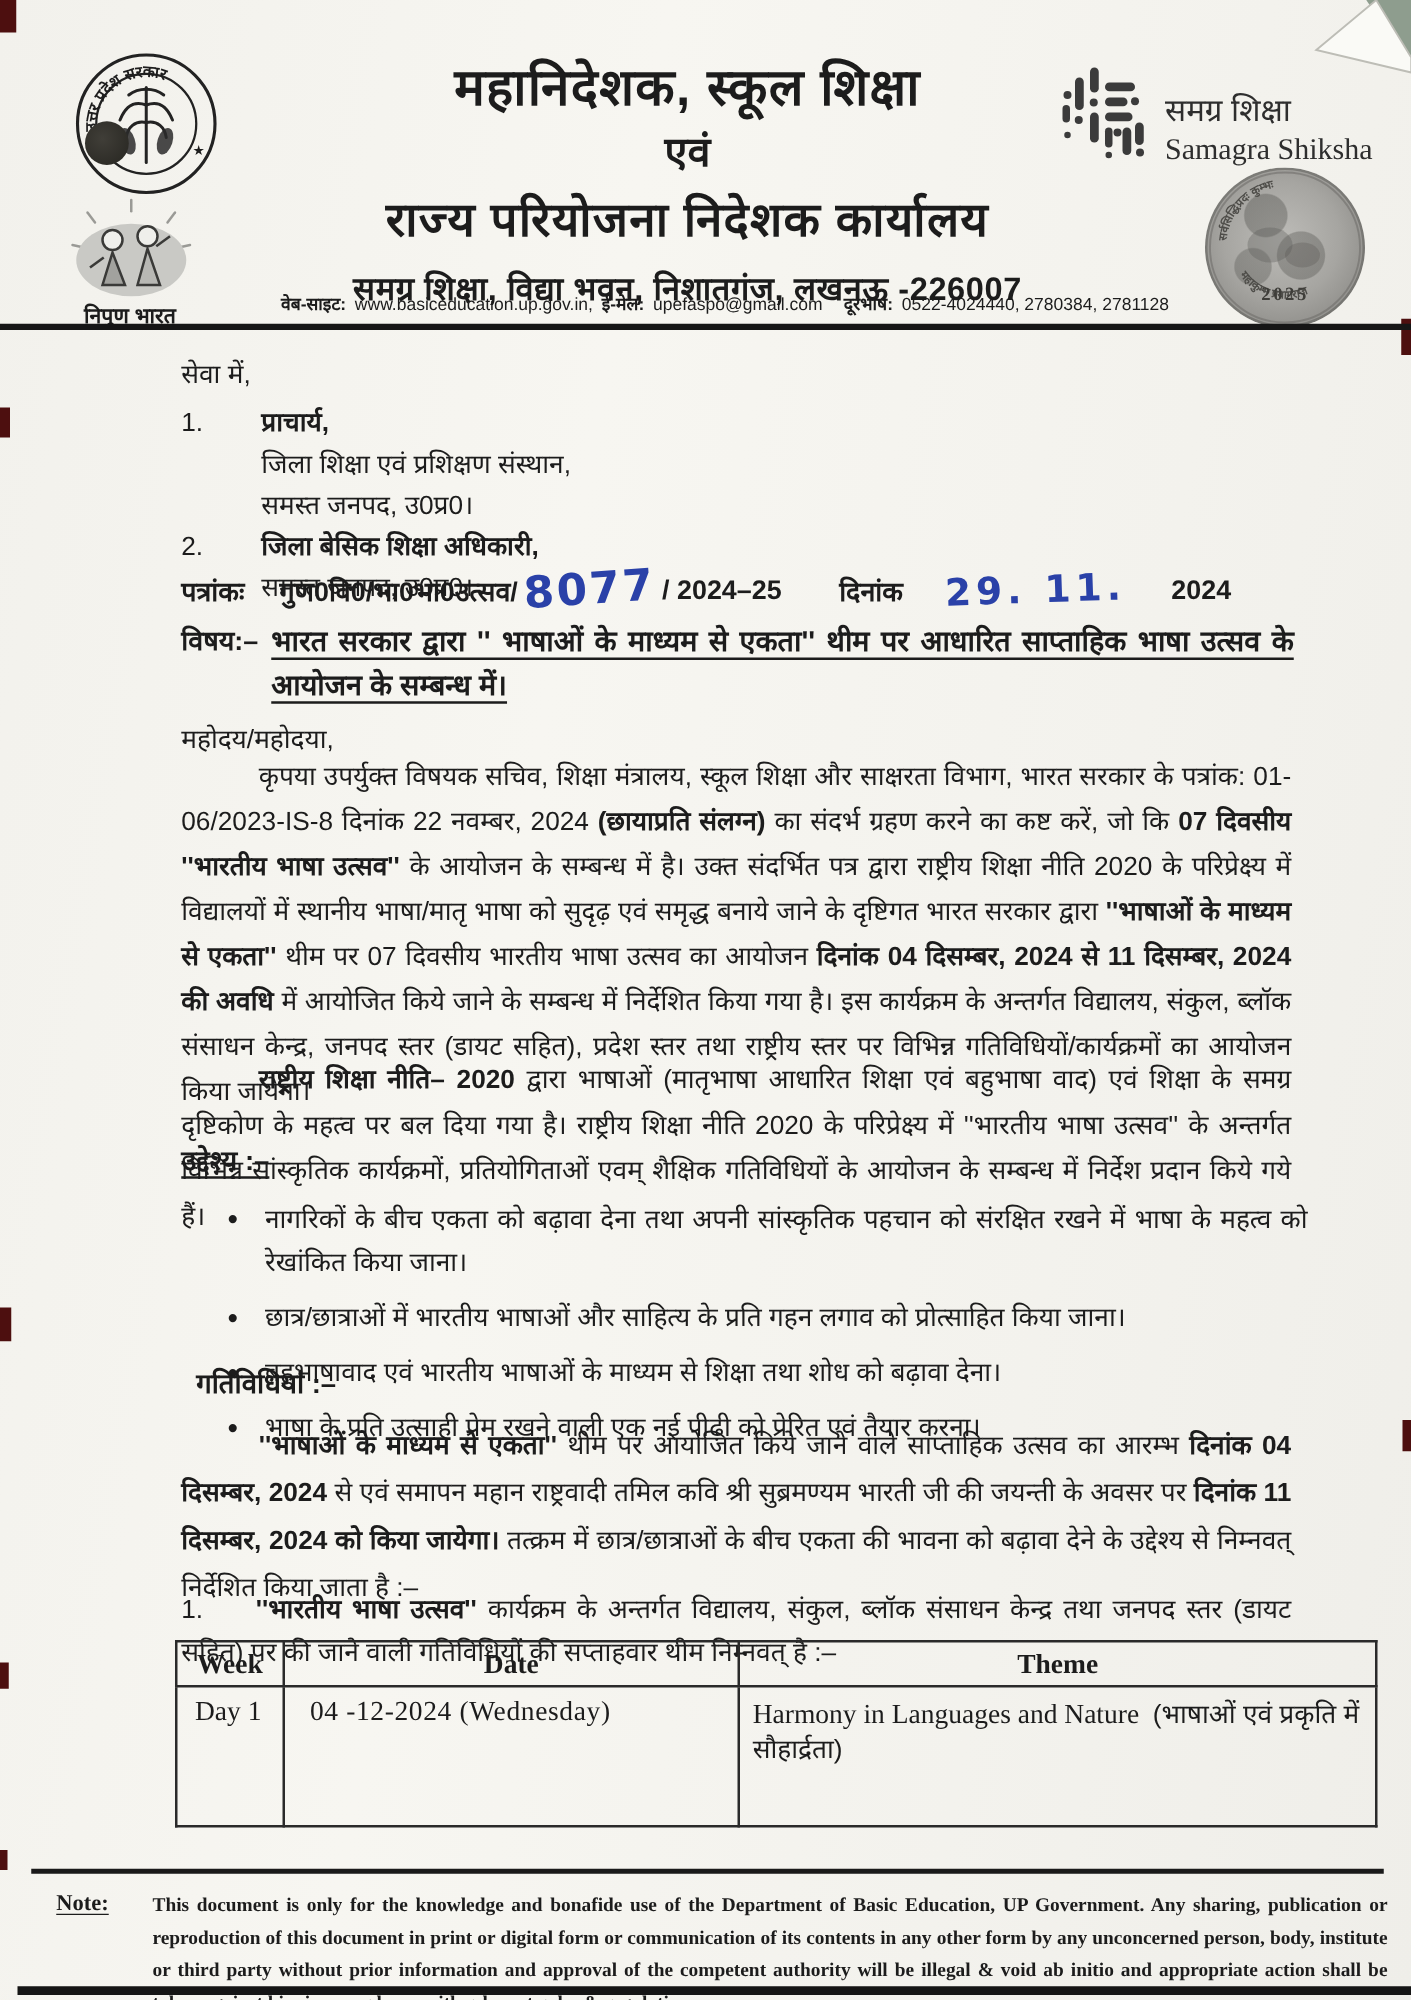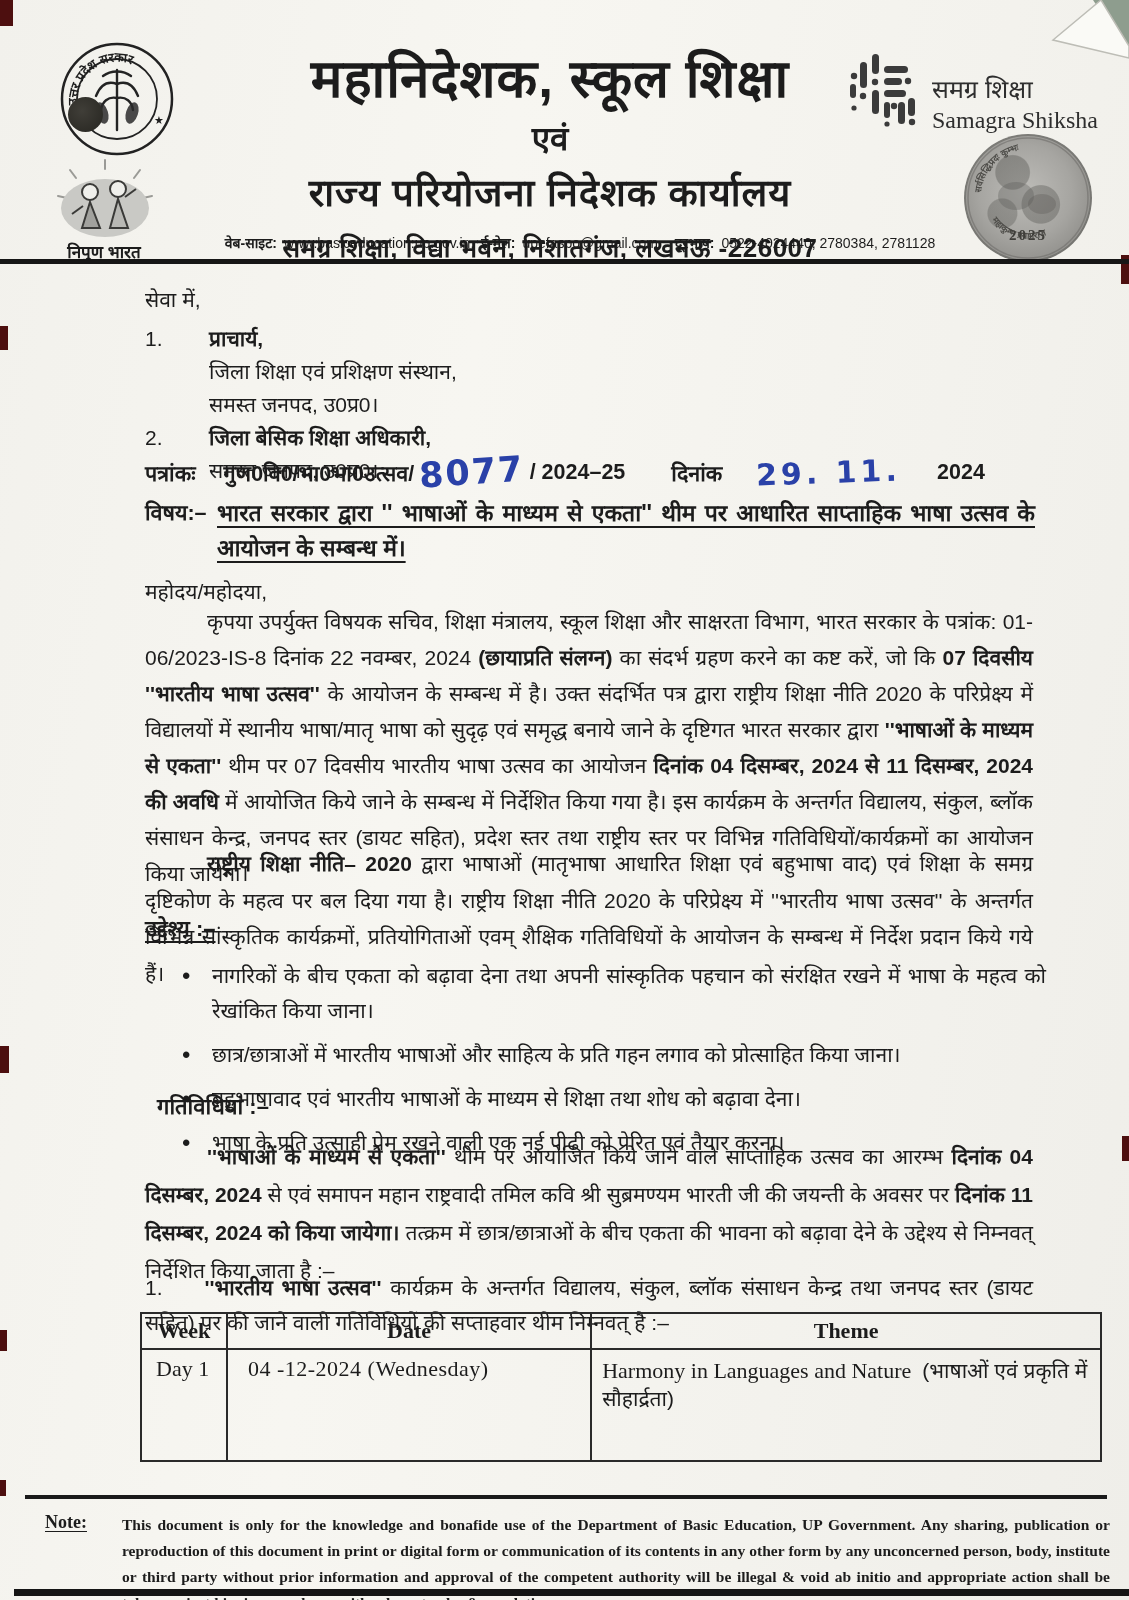--- a/index.html
+++ b/index.html
@@ -16,21 +16,21 @@
   .bseg { font-weight:700; }
 
   
   .edge-mark { position:absolute; background:#4d0f0f; }
 
   
   #dogear { right:0; top:0; width:90px; height:70px; }
 
   
   #hdr-center { left:212px; top:40px; width:676px; text-align:center; }
-  #hdr-line1 { font-size:53px; font-weight:700; letter-spacing:1px; }
+  #hdr-line1 { font-size:41px; font-weight:700; letter-spacing:1px; }
   #hdr-line2 { font-size:33px; font-weight:700; margin-top:2px; }
   #hdr-line3 { font-size:38px; font-weight:700; margin-top:5px; letter-spacing:1px; }
   #hdr-address { font-size:26px; font-weight:700; margin-top:12px; letter-spacing:.5px; }
   #hdr-contact { left:180px; top:233px; width:800px; font-size:14px;
     display:flex; justify-content:center; align-items:baseline; gap:7px; white-space:nowrap; }
   #hdr-contact .lbl { font-weight:700; }
   #hdr-rule { left:0; top:259px; width:1129px; height:5px; background:#161616; }
 
   #up-emblem { left:58px; top:40px; }
   #punch-hole { left:68px; top:97px; width:35px; height:35px; border-radius:50%;

